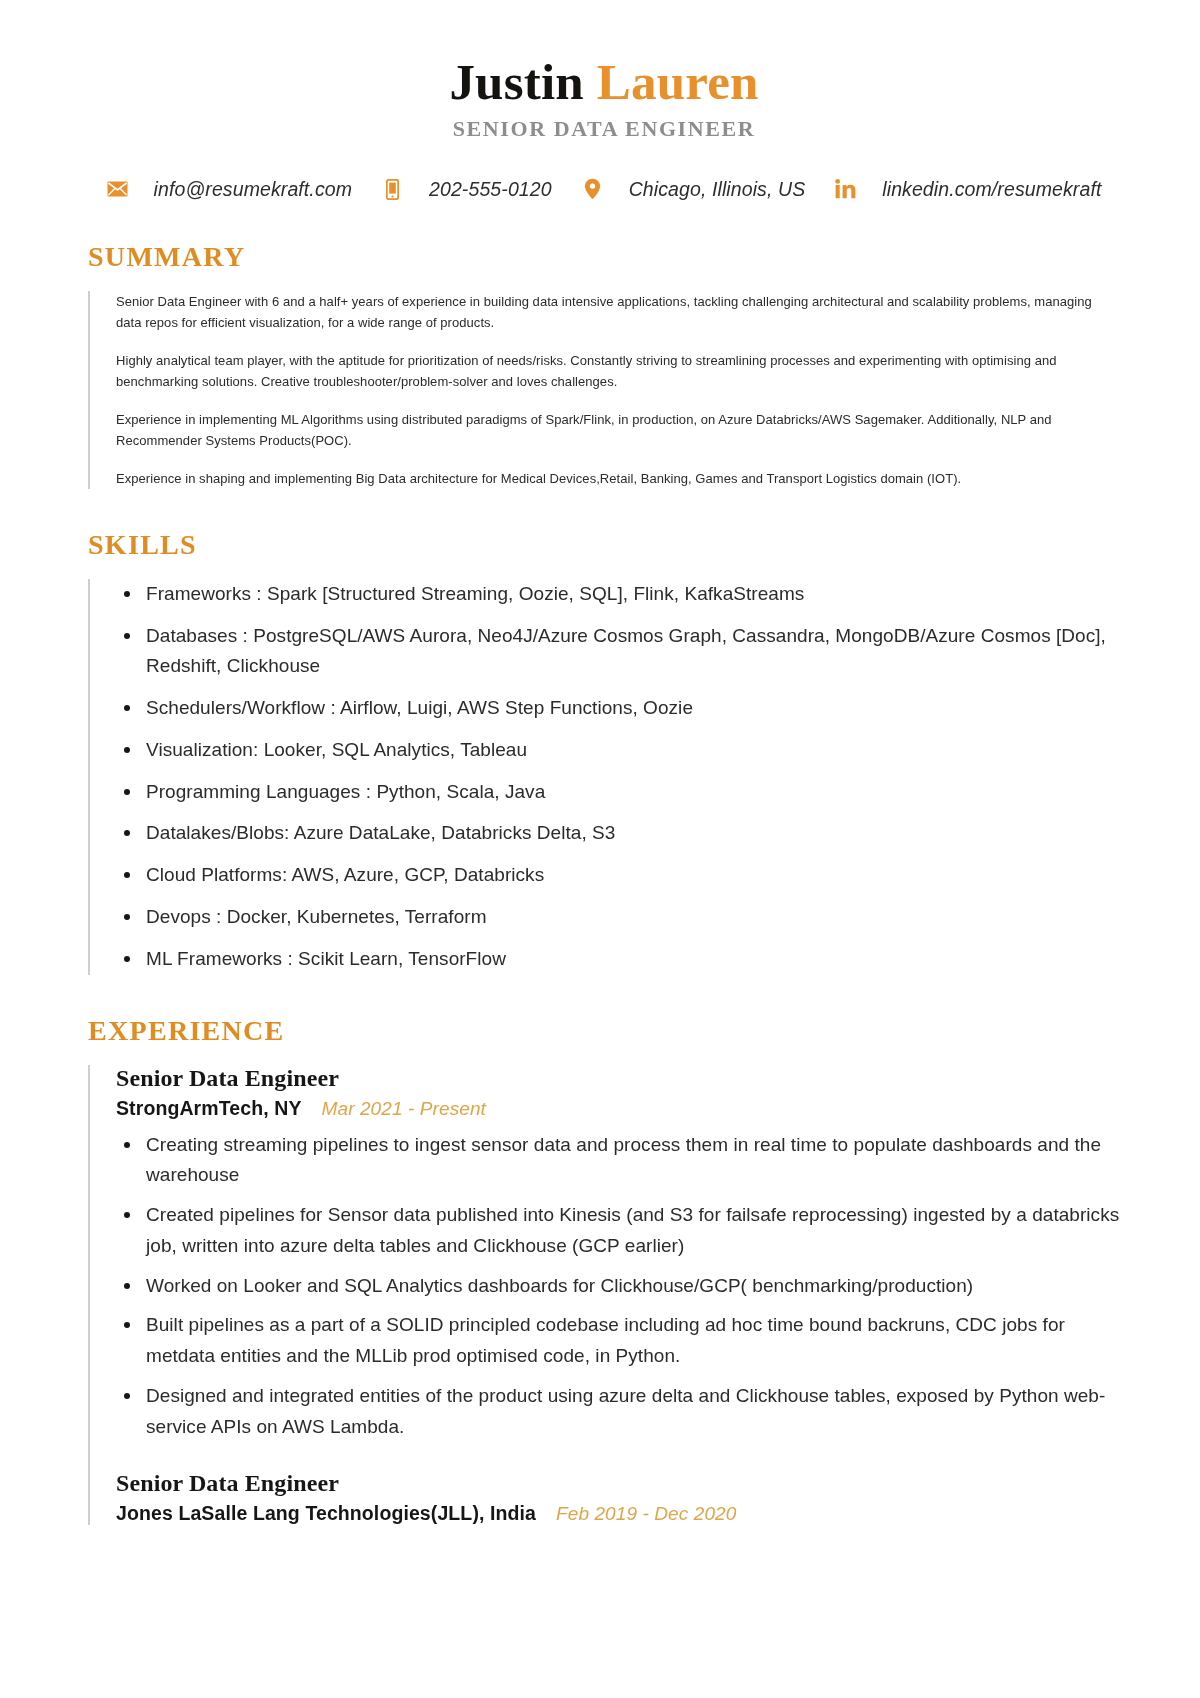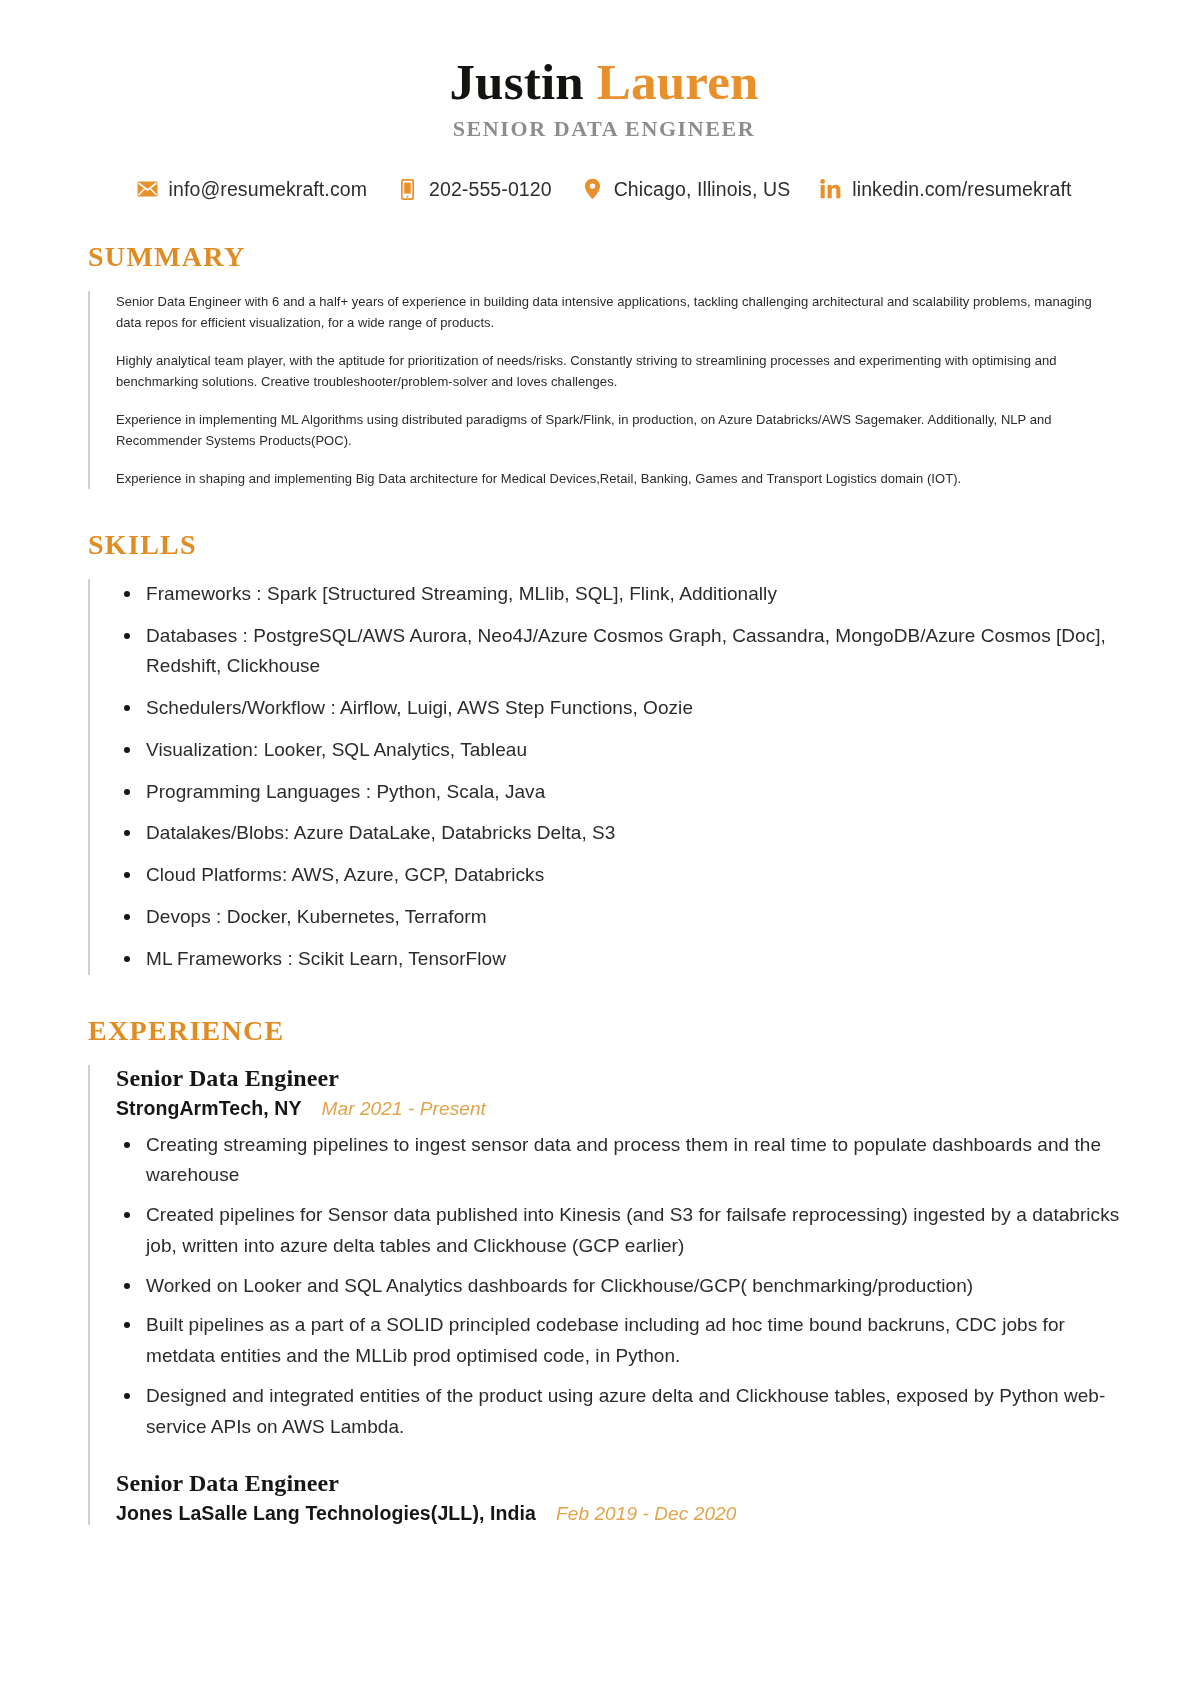--- a/index.html
+++ b/index.html
@@ -46,25 +46,26 @@
   .contact-row {
     display: flex;
     justify-content: center;
     align-items: center;
     gap: 30px;
     flex-wrap: nowrap;
   }
   .contact-item {
     display: flex;
     align-items: center;
-    gap: 11px;
+    gap: 26px;
     font-size: 19.5px;
     color: #2d2d2d;
     white-space: nowrap;
     letter-spacing: 0.1px;
+    font-style: italic;
   }
   .cicon {
     display: inline-flex;
     align-items: center;
     justify-content: center;
     width: 21px;
     height: 21px;
     color: #e8912c;
     flex: 0 0 auto;
   }
@@ -223,21 +224,21 @@
       <p class="para">Highly analytical team player, with the aptitude for prioritization of needs/risks. Constantly striving to streamlining processes and experimenting with optimising and benchmarking solutions. Creative troubleshooter/problem-solver and loves challenges.</p>
       <p class="para">Experience in implementing ML Algorithms using distributed paradigms of Spark/Flink, in production, on Azure Databricks/AWS Sagemaker. Additionally, NLP and Recommender Systems Products(POC).</p>
       <p class="para">Experience in shaping and implementing Big Data architecture for Medical Devices,Retail, Banking, Games and Transport Logistics domain (IOT).</p>
     </div>
   </div>
 
   <div class="section">
     <h2 class="section-title">SKILLS</h2>
     <div class="section-body">
       <ul class="bullets">
-        <li>Frameworks : Spark [Structured Streaming, MLlib, SQL], Flink, Additionally</li>
+        <li>Frameworks : Spark [Structured Streaming, Oozie, SQL], Flink, KafkaStreams</li>
         <li>Databases : PostgreSQL/AWS Aurora, Neo4J/Azure Cosmos Graph, Cassandra, MongoDB/Azure Cosmos [Doc], Redshift, Clickhouse</li>
         <li>Schedulers/Workflow : Airflow, Luigi, AWS Step Functions, Oozie</li>
         <li>Visualization: Looker, SQL Analytics, Tableau</li>
         <li>Programming Languages : Python, Scala, Java</li>
         <li>Datalakes/Blobs: Azure DataLake, Databricks Delta, S3</li>
         <li>Cloud Platforms: AWS, Azure, GCP, Databricks</li>
         <li>Devops : Docker, Kubernetes, Terraform</li>
         <li>ML Frameworks : Scikit Learn, TensorFlow</li>
       </ul>
     </div>

